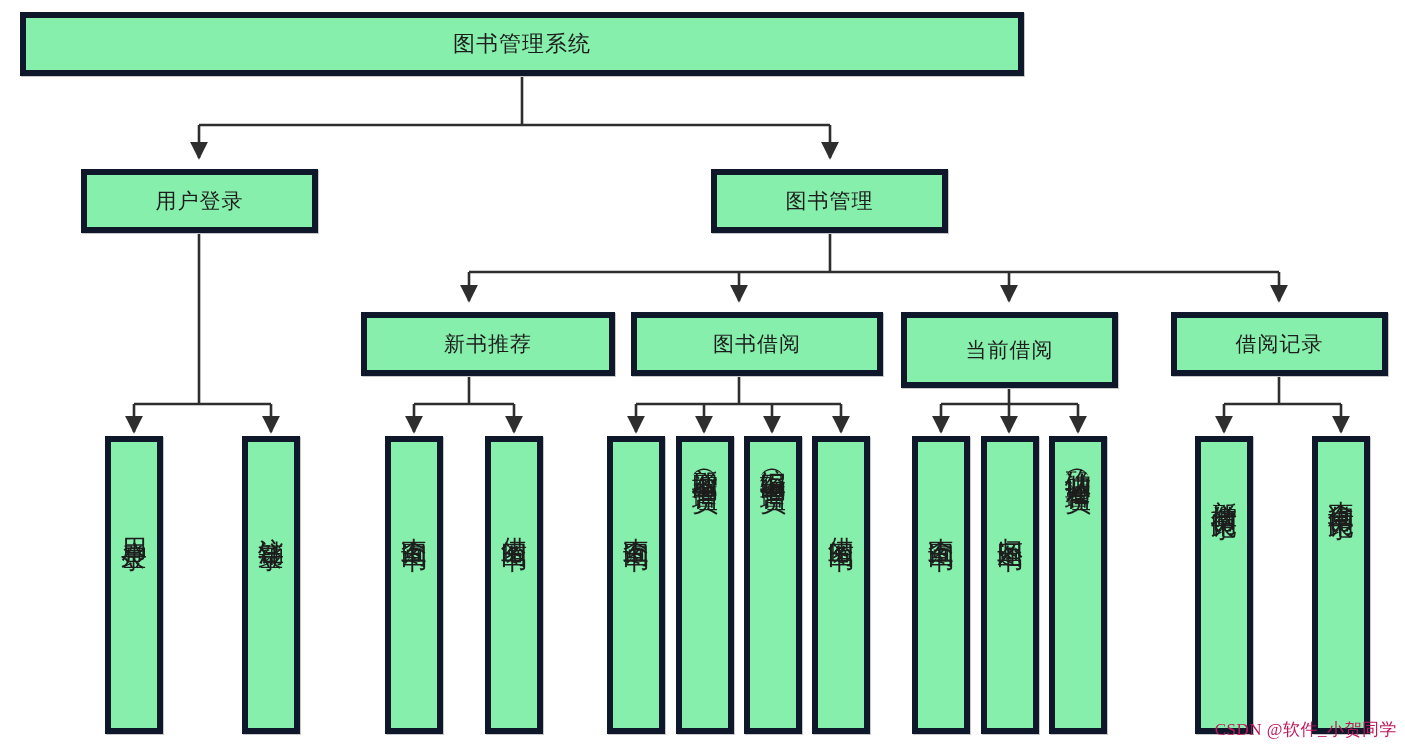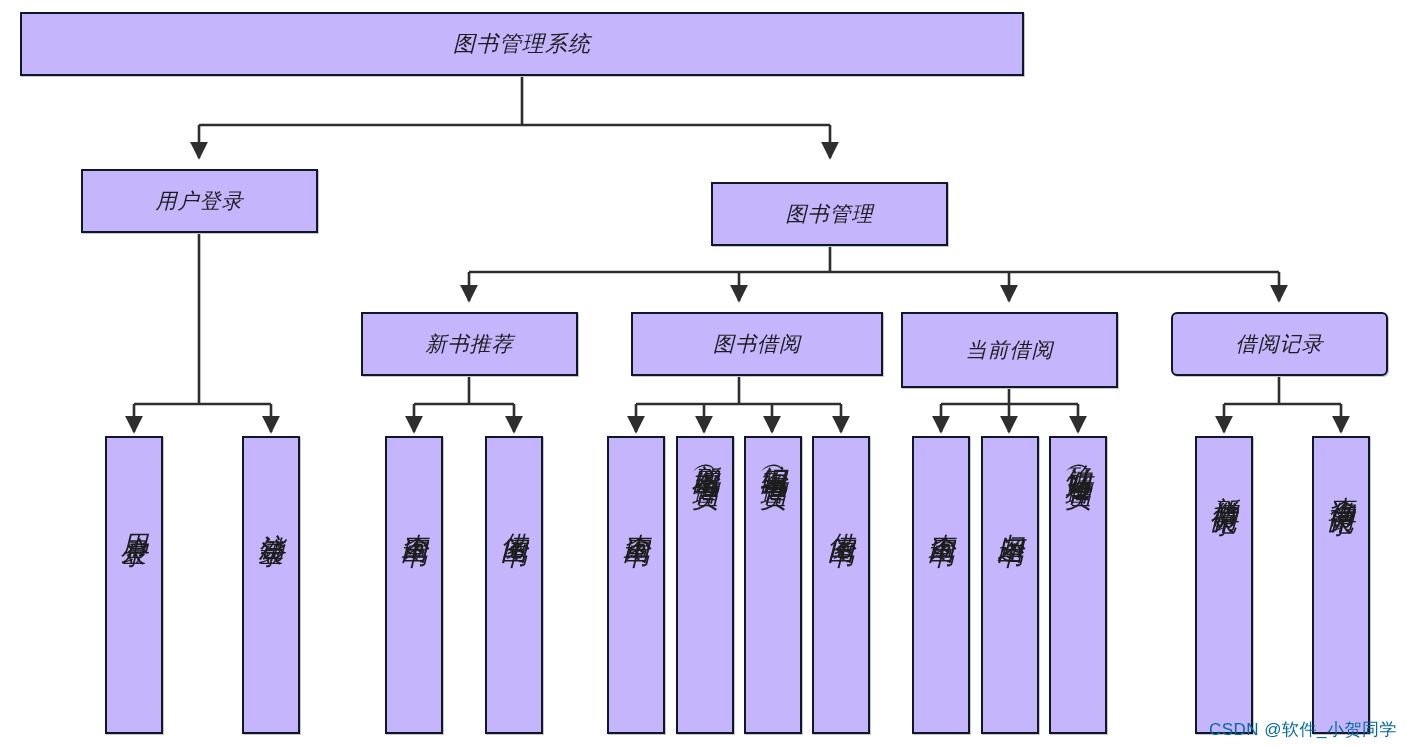--- a/index.html
+++ b/index.html
@@ -16,28 +16,27 @@
   }
   svg#wires{
     position:absolute;
     left:0; top:0;
     width:1405px; height:747px;
     pointer-events:none;
   }
   .node{
     position:absolute;
     box-sizing:border-box;
-    background:#c4b5fd;
-    border:2px solid #0f172a;
+    background:#86efac;
+    border:6px solid #0f172a;
     box-shadow:1px 1px 0 0 #c8c8c8;
     display:flex;
     align-items:center;
     justify-content:center;
     z-index:2;
-    font-style:italic;
   }
   .node .lbl{
     font-size:21px;
     line-height:1.15;
     letter-spacing:1px;
     color:#1d1d1d;
     white-space:nowrap;
     text-align:center;
   }
   .node.root .lbl{ font-size:22px; }
@@ -56,24 +55,25 @@
     line-height:1.04;
     letter-spacing:3px;
     white-space:nowrap;
     margin-top:0;
   }
   .watermark{
     position:absolute;
     right:8px;
     bottom:6px;
     font-size:17px;
-    color:#0369a1;
+    color:#be185d;
     letter-spacing:0.5px;
     z-index:5;
     white-space:nowrap;
+    font-family:Liberation Serif, serif;
   }
 </style>
 </head>
 <body>
 
 <div id="stage">
 
   <svg id="wires" viewBox="0 0 1405 747">
     <defs>
       <marker id="arrow" viewBox="0 0 10 10" refX="9" refY="5" markerWidth="7" markerHeight="7" orient="auto-start-reverse">
@@ -124,34 +124,34 @@
     </g>
   </svg>
 
   <div class="node root" style="left:20px; top:12px; width:1004px; height:64px;">
     <span class="lbl">图书管理系统</span>
   </div>
 
   <div class="node lvl2" style="left:81px; top:169px; width:237px; height:64px;">
     <span class="lbl">用户登录</span>
   </div>
-  <div class="node lvl2" style="left:711px; top:169px; width:237px; height:64px;margin-top:13px;">
+  <div class="node lvl2" style="left:711px; top:169px; width:237px; height:64px;">
     <span class="lbl">图书管理</span>
   </div>
 
-  <div class="node lvl3" style="left:361px; top:312px; width:217px; height:64px;">
+  <div class="node lvl3" style="left:361px; top:312px; width:254px; height:64px;">
     <span class="lbl">新书推荐</span>
   </div>
   <div class="node lvl3" style="left:631px; top:312px; width:252px; height:64px;">
     <span class="lbl">图书借阅</span>
   </div>
   <div class="node lvl3" style="left:901px; top:312px; width:217px; height:76px;">
     <span class="lbl">当前借阅</span>
   </div>
-  <div class="node lvl3" style="left:1171px; top:312px; width:217px; height:64px;border-radius:6px;">
+  <div class="node lvl3" style="left:1171px; top:312px; width:217px; height:64px;">
     <span class="lbl">借阅记录</span>
   </div>
 
   <div class="node leaf" style="left:105px; top:436px; width:58px; height:298px;">
     <span class="lbl" style="margin-top:75px;">用户登录</span>
   </div>
   <div class="node leaf" style="left:242px; top:436px; width:58px; height:298px;">
     <span class="lbl" style="margin-top:75px;">注销登录</span>
   </div>
 

